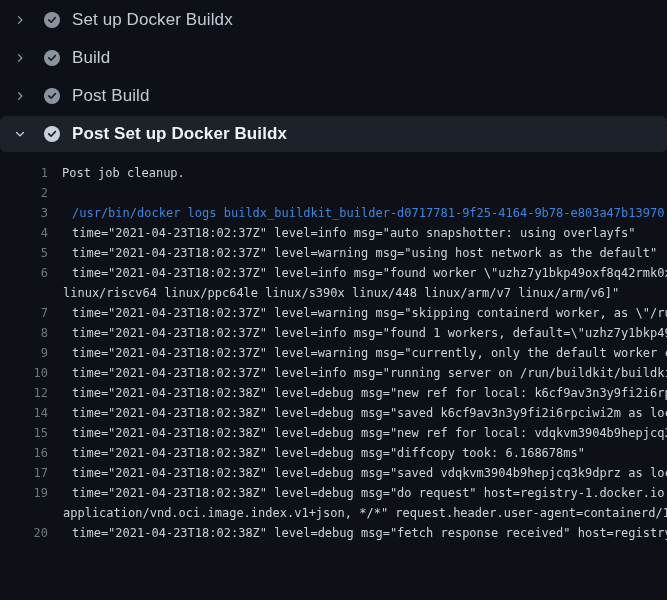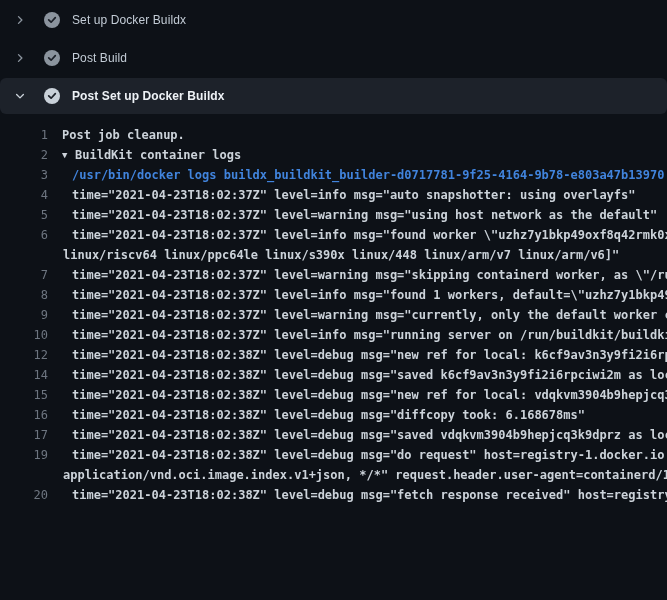--- a/index.html
+++ b/index.html
@@ -20,35 +20,35 @@
   .chev {
     width:16px; height:16px; flex:none; display:flex;
     align-items:center; justify-content:center; margin-left:4px;
   }
   .chev svg { stroke:#8b949e; }
   .step-row.expanded .chev svg { stroke:#c9d1d9; }
   .status-ico { width:16px; height:16px; flex:none; margin-left:16px; }
   .status-ico .circ { fill:#8b949e; }
   .step-row.expanded .status-ico .circ { fill:#c9d1d9; }
   .step-label {
-    margin-left:12px; font-size:12px; color:#c3ccd6; letter-spacing:.1px;
+    margin-left:12px; font-size:17px; color:#c3ccd6; letter-spacing:.1px;
   }
   .step-row.expanded .step-label { color:#eef2f6; font-weight:700; }
   
   .log-area {
     padding-top:9px;
     font-family:"DejaVu Sans Mono","Liberation Mono",monospace;
     font-size:12px; line-height:20px;
   }
   .log-line { display:flex; white-space:pre; height:20px; }
   .log-num {
     flex:none; width:48px; text-align:right; color:#6e7681;
     cursor:pointer; user-select:none;
   }
-  .log-text { margin-left:14px; color:#ccd3da;font-weight:bold; }
+  .log-text { margin-left:14px; color:#ccd3da; }
   .k-command .log-text, .k-output .log-text { padding-left:10px; }
   .k-command .log-text { color:var(--cmd, #4184dd);text-align:right; }
   .k-wrap .log-text { padding-left:1px; }
   .k-group .log-text { cursor:pointer; }
   .group-caret { font-size:9px; color:#ccd3da; display:inline-block;
     width:13px; vertical-align:1px; }
 </style>
 </head>
 <body>
 
@@ -63,20 +63,34 @@
     </span>
     <span class="status-ico">
       <svg width="16" height="16" viewBox="0 0 16 16">
         <circle class="circ" cx="8" cy="8" r="8"></circle>
         <path d="M11.3 5.6 L7.1 10.2 L4.7 7.9" fill="none" stroke="#1b2028" stroke-width="1.7" stroke-linecap="round" stroke-linejoin="round"></path>
       </svg>
     </span>
     <span class="step-label">Set up Docker Buildx</span>
   </div>
 
+  <div class="step-row collapsed">
+    <span class="chev">
+      <svg width="12" height="12" viewBox="0 0 16 16" fill="none" stroke-width="1.8" stroke-linecap="round" stroke-linejoin="round">
+              <path d="M6 3.5 L10.5 8 L6 12.5"></path>
+            </svg>
+    </span>
+    <span class="status-ico">
+      <svg width="16" height="16" viewBox="0 0 16 16">
+        <circle class="circ" cx="8" cy="8" r="8"></circle>
+        <path d="M11.3 5.6 L7.1 10.2 L4.7 7.9" fill="none" stroke="#1b2028" stroke-width="1.7" stroke-linecap="round" stroke-linejoin="round"></path>
+      </svg>
+    </span>
+    <span class="step-label">Build</span>
+  </div>
 
   <div class="step-row collapsed">
     <span class="chev">
       <svg width="12" height="12" viewBox="0 0 16 16" fill="none" stroke-width="1.8" stroke-linecap="round" stroke-linejoin="round">
               <path d="M6 3.5 L10.5 8 L6 12.5"></path>
             </svg>
     </span>
     <span class="status-ico">
       <svg width="16" height="16" viewBox="0 0 16 16">
         <circle class="circ" cx="8" cy="8" r="8"></circle>
@@ -102,21 +116,20 @@
   </div>
 </div>
     <div class="log-area" id="log-container">
   <div class="log-line k-plain">
     <span class="log-num">1</span>
     <span class="log-text">Post job cleanup.</span>
   </div>
 
   <div class="log-line k-group">
     <span class="log-num">2</span>
-    <span class="log-text"><span class="group-caret">▼</span>BuildKit container logs</span>
   </div>
 
   <div class="log-line k-command">
     <span class="log-num">3</span>
     <span class="log-text">/usr/bin/docker logs buildx_buildkit_builder-d0717781-9f25-4164-9b78-e803a47b13970</span>
   </div>
 
   <div class="log-line k-output">
     <span class="log-num">4</span>
     <span class="log-text">time="2021-04-23T18:02:37Z" level=info msg="auto snapshotter: using overlayfs"</span>

